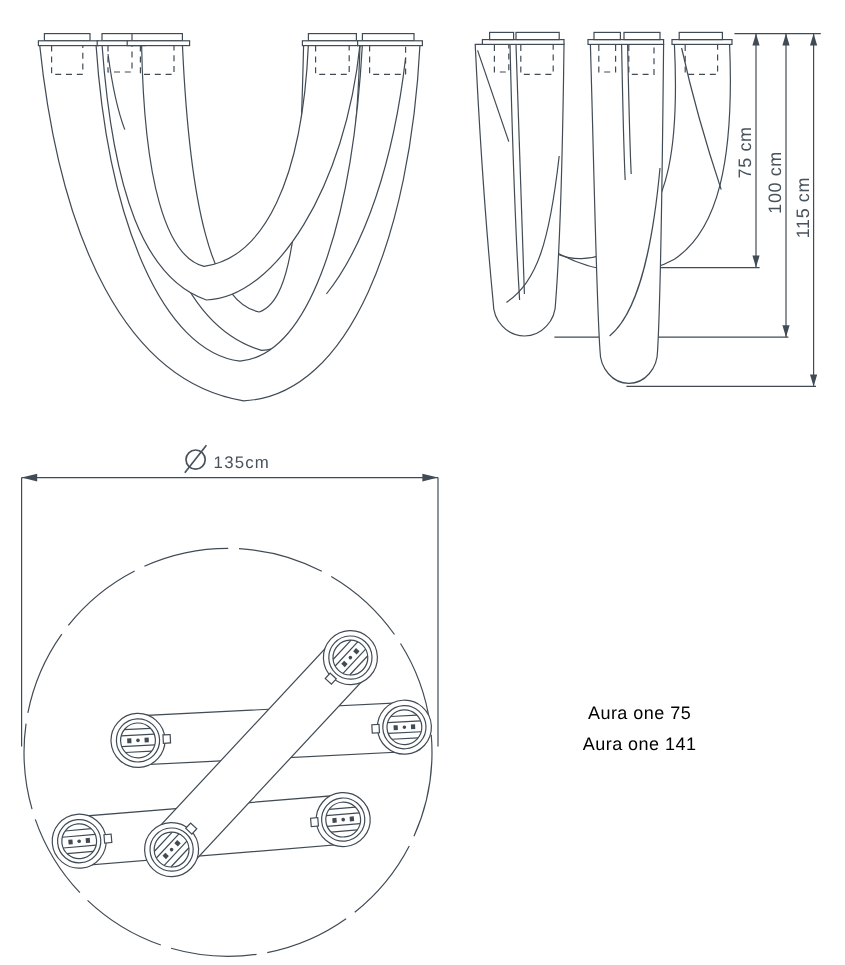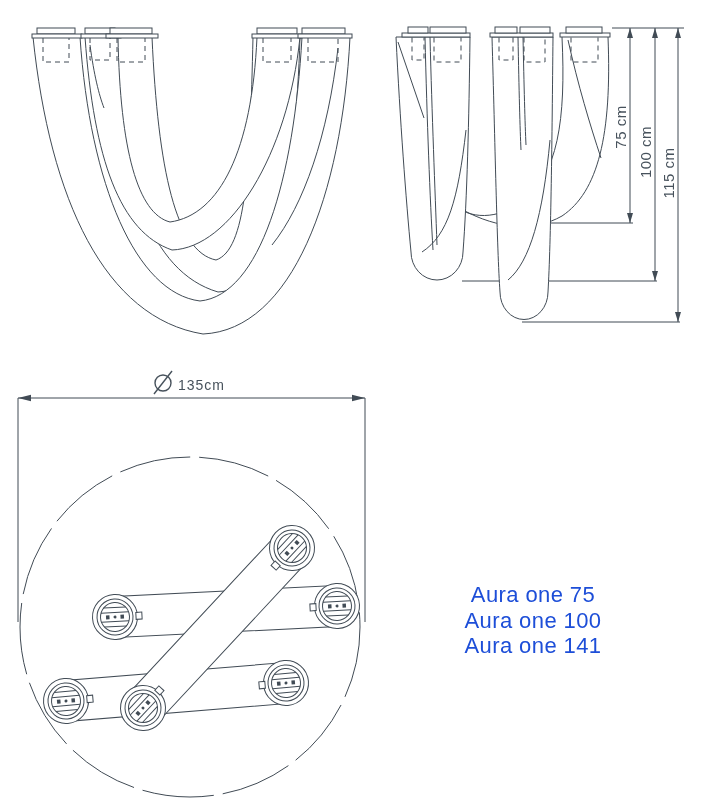--- a/index.html
+++ b/index.html
@@ -6,21 +6,21 @@
   .canvas{position:relative;width:704px;height:804px;background:#fff;overflow:hidden;
           font-family:"Liberation Sans", sans-serif;}
   .canvas svg{position:absolute;left:0;top:0;}
   .ln{fill:none;stroke:#414b55;stroke-width:1;}
   .lnw{fill:#ffffff;stroke:#414b55;stroke-width:1;}
   .dash{fill:none;stroke:#414b55;stroke-width:1;stroke-dasharray:5 4;}
   .fill{fill:#414b55;stroke:none;}
   .dimtxt{font-family:"Liberation Sans", sans-serif;font-size:15px;fill:#47525c;letter-spacing:.5px;}
   .diatxt{font-family:"Liberation Sans", sans-serif;font-size:14px;fill:#47525c;letter-spacing:1px;}
   .product-labels{position:absolute;left:420px;top:582px;width:226px;text-align:center;
-                  color:#1d4ed8;font-size:22px;line-height:25.5px;letter-spacing:.4px;}
+                  color:#000000;font-size:15px;line-height:25.5px;letter-spacing:.4px;}
 </style>
 </head>
 <body>
 
 <div class="canvas">
 
 <svg width="704" height="804" viewBox="0 0 704 804">
 
   <g>
 
@@ -164,17 +164,16 @@
     <use href="#socket" transform="translate(337,606) rotate(177)"></use>
     <use href="#socket" transform="translate(66,701) rotate(-5)"></use>
     <use href="#socket" transform="translate(286,683) rotate(175)"></use>
     <use href="#socket" transform="translate(292,548) rotate(133)"></use>
     <use href="#socket" transform="translate(143,708) rotate(-47)"></use>
   </g>
 </svg>
 
 <div class="product-labels">
   <div>Aura one 75</div>
-  <div>Aura one 100</div>
   <div>Aura one 141</div>
 </div>
 
 </div>
 
 </body></html>

